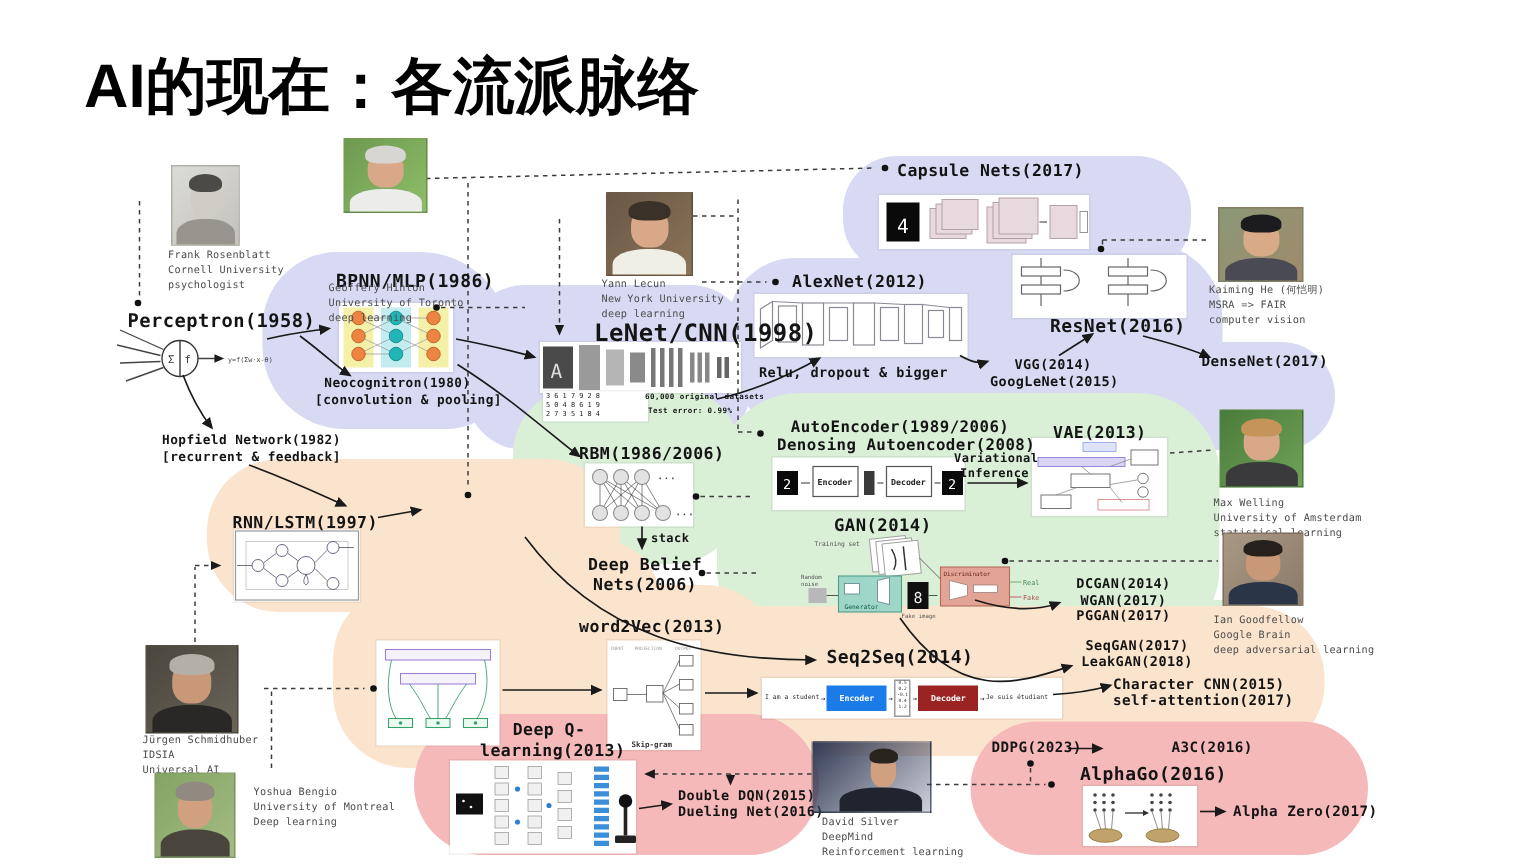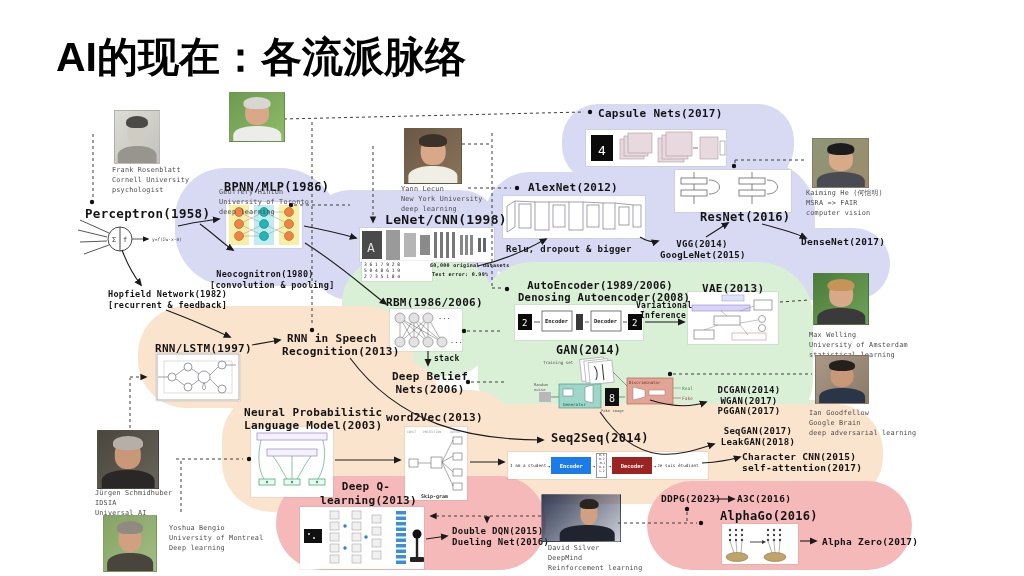--- a/index.html
+++ b/index.html
@@ -508,43 +508,39 @@
         <line x1="58" y1="17" x2="57" y2="29"></line>
     </g>
     <ellipse cx="15" cy="33" rx="11" ry="4.5" fill="#c0a36a" stroke="#907840" stroke-width="0.6"></ellipse>
     <ellipse cx="53" cy="33" rx="11" ry="4.5" fill="#c0a36a" stroke="#907840" stroke-width="0.6"></ellipse>
     <line x1="28" y1="18" x2="40" y2="18" stroke="#333" stroke-width="0.9"></line>
     <path d="M40,16 l4,2 -4,2 z" fill="#333"></path>
   </svg>
 
   <div class="lbl" style="left:85px;top:206px;font-size:12.5px;">Perceptron(1958)</div>
   <div class="lbl" style="left:224px;top:180px;font-size:12px;">BPNN/MLP(1986)</div>
-  <div class="lbl c" style="left:210px;top:251px;width:110px;font-size:8.5px;line-height:10.5px;margin-top:18px;">
+  <div class="lbl c" style="left:210px;top:251px;width:110px;font-size:8.5px;line-height:10.5px;">
     <div>Neocognitron(1980)</div>
     <div>[convolution &amp; pooling]</div>
   </div>
-  <div class="lbl" style="left:385px;top:212px;font-size:13px;text-align:center;">LeNet/CNN(1998)</div>
+  <div class="lbl" style="left:396px;top:212px;font-size:16px;text-align:center;">LeNet/CNN(1998)</div>
   <div class="lbl" style="left:528px;top:181px;font-size:11px;">AlexNet(2012)</div>
   <div class="lbl" style="left:506px;top:244px;font-size:9px;">Relu, dropout &amp; bigger</div>
   <div class="lbl" style="left:598px;top:107px;font-size:11px;">Capsule Nets(2017)</div>
   <div class="lbl" style="left:700px;top:210px;font-size:12px;">ResNet(2016)</div>
   <div class="lbl c" style="left:660px;top:239px;width:84px;font-size:9px;line-height:10.5px;">
     <div>VGG(2014)</div>
     <div>GoogLeNet(2015)</div>
   </div>
   <div class="lbl" style="left:801px;top:236px;font-size:9.5px;">DenseNet(2017)</div>
   <div class="lbl" style="left:108px;top:289px;font-size:8.5px;line-height:10.5px;font-weight:bold;">
     <div>Hopfield Network(1982)</div>
     <div>[recurrent &amp; feedback]</div>
   </div>
   <div class="lbl" style="left:155px;top:342px;font-size:11px;">RNN/LSTM(1997)</div>
-  <div class="lbl c" style="left:282px;top:333px;width:100px;font-size:11px;line-height:12.5px;">
-    <div>RNN in Speech</div>
-    <div>Recognition(2013)</div>
-  </div>
   <div class="lbl" style="left:386px;top:296px;font-size:11px;">RBM(1986/2006)</div>
   <div class="lbl" style="left:434px;top:354px;font-size:8px;">stack</div>
   <div class="lbl c" style="left:390px;top:370px;width:80px;font-size:11px;line-height:13px;">
     <div>Deep Belief</div>
     <div>Nets(2006)</div>
   </div>
   <div class="lbl c" style="left:518px;top:279px;width:164px;font-size:10.5px;line-height:12px;">
     <div>AutoEncoder(1989/2006)</div>
     <div>Denosing Autoencoder(2008)</div>
   </div>
@@ -556,40 +552,36 @@
   <div class="lbl" style="left:556px;top:343px;font-size:11.5px;">GAN(2014)</div>
   <div class="lbl c" style="left:710px;top:385px;width:78px;font-size:9px;line-height:10.5px;">
     <div>DCGAN(2014)</div>
     <div>WGAN(2017)</div>
     <div>PGGAN(2017)</div>
   </div>
   <div class="lbl c" style="left:718px;top:426px;width:80px;font-size:9px;line-height:10.5px;">
     <div>SeqGAN(2017)</div>
     <div>LeakGAN(2018)</div>
   </div>
-  <div class="lbl" style="left:244px;top:406px;font-size:11px;line-height:13px;">
-    <div>Neural Probabilistic</div>
-    <div>Language Model(2003)</div>
-  </div>
   <div class="lbl" style="left:386px;top:411px;font-size:11px;">word2Vec(2013)</div>
   <div class="lbl" style="left:551px;top:431px;font-size:12px;">Seq2Seq(2014)</div>
   <div class="lbl" style="left:742px;top:451px;font-size:9.5px;line-height:11px;">
     <div>Character CNN(2015)</div>
     <div>self-attention(2017)</div>
   </div>
   <div class="lbl c" style="left:320px;top:480px;width:92px;font-size:11px;line-height:14px;">
     <div>Deep Q-</div>
     <div>learning(2013)</div>
   </div>
   <div class="lbl c" style="left:452px;top:526px;width:88px;font-size:9px;line-height:11px;">
     <div>Double DQN(2015)</div>
     <div>Dueling Net(2016)</div>
   </div>
   <div class="lbl" style="left:661px;top:493px;font-size:9.5px;">DDPG(2023)</div>
-  <div class="lbl" style="left:737px;top:493px;font-size:9.5px;">A3C(2016)</div>
+  <div class="lbl" style="left:781px;top:493px;font-size:9.5px;">A3C(2016)</div>
   <div class="lbl" style="left:720px;top:509px;font-size:12px;">AlphaGo(2016)</div>
   <div class="lbl" style="left:822px;top:536px;font-size:9.5px;">Alpha Zero(2017)</div>
 
   <div class="photo p-rosenblatt" style="left:114px;top:110px;width:44px;height:52px;">
     <span class="head"></span>
       <span class="hair"></span>
       <span class="torso"></span>
   </div>
   <div class="cap" style="left:112px;top:165px;">
     <div>Frank Rosenblatt</div>

